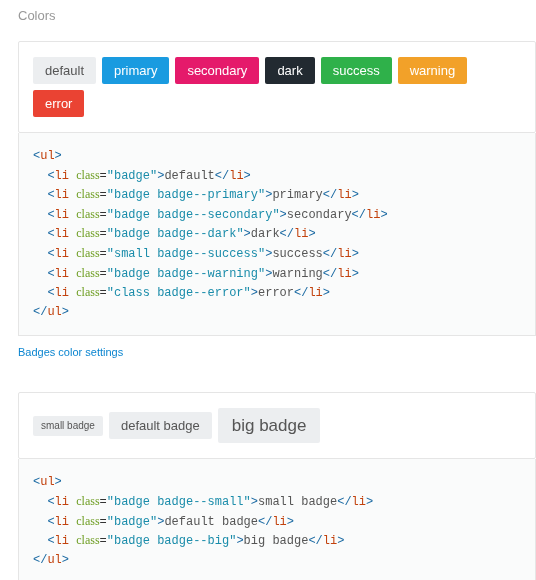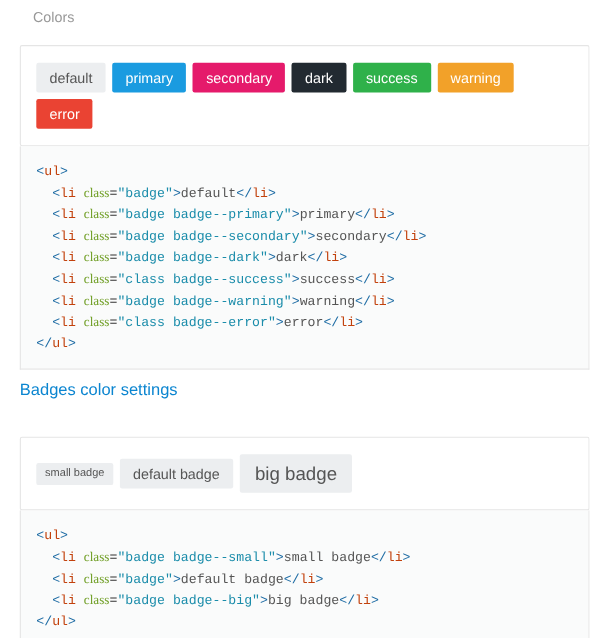--- a/index.html
+++ b/index.html
@@ -8,21 +8,21 @@
     background: #fff;
     width: 536px;
     padding: 8px 0 8px 18px;
     font-size: 13px;
     color: #333;
   }
   .section-title {
     color: #989898;
     font-size: 13px;
     font-weight: 400;
-    margin: 0 0 18px 12px;
+    margin: 0 0 18px 0;
   }
   .demo-box {
     border: 1px solid #e5e5e5;
     border-radius: 2px;
     padding: 15px 14px;
     background: #fff;
     margin-bottom: 0;
   }
   .badge-row { display: flex; gap: 6px; flex-wrap: wrap; align-items: center; }
   .badge {
@@ -57,21 +57,21 @@
   }
   .code-box .p { color: #1b6aa3; }     
   .code-box .t { color: #c2410c; }     
   .code-box .a { color: #6f9e24; font-family: Liberation Serif, serif; }     
   .code-box .s { color: #1a8caa; }     
   .code-box .x { color: #555; }        
 
   .settings-link {
     display: inline-block;
     color: #0b85d0;
-    font-size: 15px;
+    font-size: 11px;
     margin: 10px 0 30px 0;
     text-decoration: none;
     cursor: pointer;
     text-align: right;
   }
   .section2 { margin-top: 4px; }
 </style>
 </head>
 <body>
 
@@ -90,21 +90,21 @@
     <span class="badge badge--warning">warning</span>
     <span class="badge badge--error">error</span>
   </div>
 </div>
 
 <div class="code-box"><span class="p">&lt;</span><span class="t">ul</span><span class="p">&gt;</span>
   <span class="p">&lt;</span><span class="t">li</span> <span class="a">class</span>=<span class="s">"<span>badge</span>"</span><span class="p">&gt;</span><span class="x">default</span><span class="p">&lt;/</span><span class="t">li</span><span class="p">&gt;</span>
   <span class="p">&lt;</span><span class="t">li</span> <span class="a">class</span>=<span class="s">"<span>badge badge--primary</span>"</span><span class="p">&gt;</span><span class="x">primary</span><span class="p">&lt;/</span><span class="t">li</span><span class="p">&gt;</span>
   <span class="p">&lt;</span><span class="t">li</span> <span class="a">class</span>=<span class="s">"<span>badge badge--secondary</span>"</span><span class="p">&gt;</span><span class="x">secondary</span><span class="p">&lt;/</span><span class="t">li</span><span class="p">&gt;</span>
   <span class="p">&lt;</span><span class="t">li</span> <span class="a">class</span>=<span class="s">"<span>badge badge--dark</span>"</span><span class="p">&gt;</span><span class="x">dark</span><span class="p">&lt;/</span><span class="t">li</span><span class="p">&gt;</span>
-  <span class="p">&lt;</span><span class="t">li</span> <span class="a">class</span>=<span class="s">"<span>class badge--success</span>"</span><span class="p">&gt;</span><span class="x">success</span><span class="p">&lt;/</span><span class="t">li</span><span class="p">&gt;</span>
+  <span class="p">&lt;</span><span class="t">li</span> <span class="a">class</span>=<span class="s">"<span>small badge--success</span>"</span><span class="p">&gt;</span><span class="x">success</span><span class="p">&lt;/</span><span class="t">li</span><span class="p">&gt;</span>
   <span class="p">&lt;</span><span class="t">li</span> <span class="a">class</span>=<span class="s">"<span>badge badge--warning</span>"</span><span class="p">&gt;</span><span class="x">warning</span><span class="p">&lt;/</span><span class="t">li</span><span class="p">&gt;</span>
   <span class="p">&lt;</span><span class="t">li</span> <span class="a">class</span>=<span class="s">"<span>class badge--error</span>"</span><span class="p">&gt;</span><span class="x">error</span><span class="p">&lt;/</span><span class="t">li</span><span class="p">&gt;</span>
 <span class="p">&lt;/</span><span class="t">ul</span><span class="p">&gt;</span></div>
 
 <a class="settings-link">Badges color settings</a>
 
 
 <div class="section2">
 
 <div class="demo-box">

